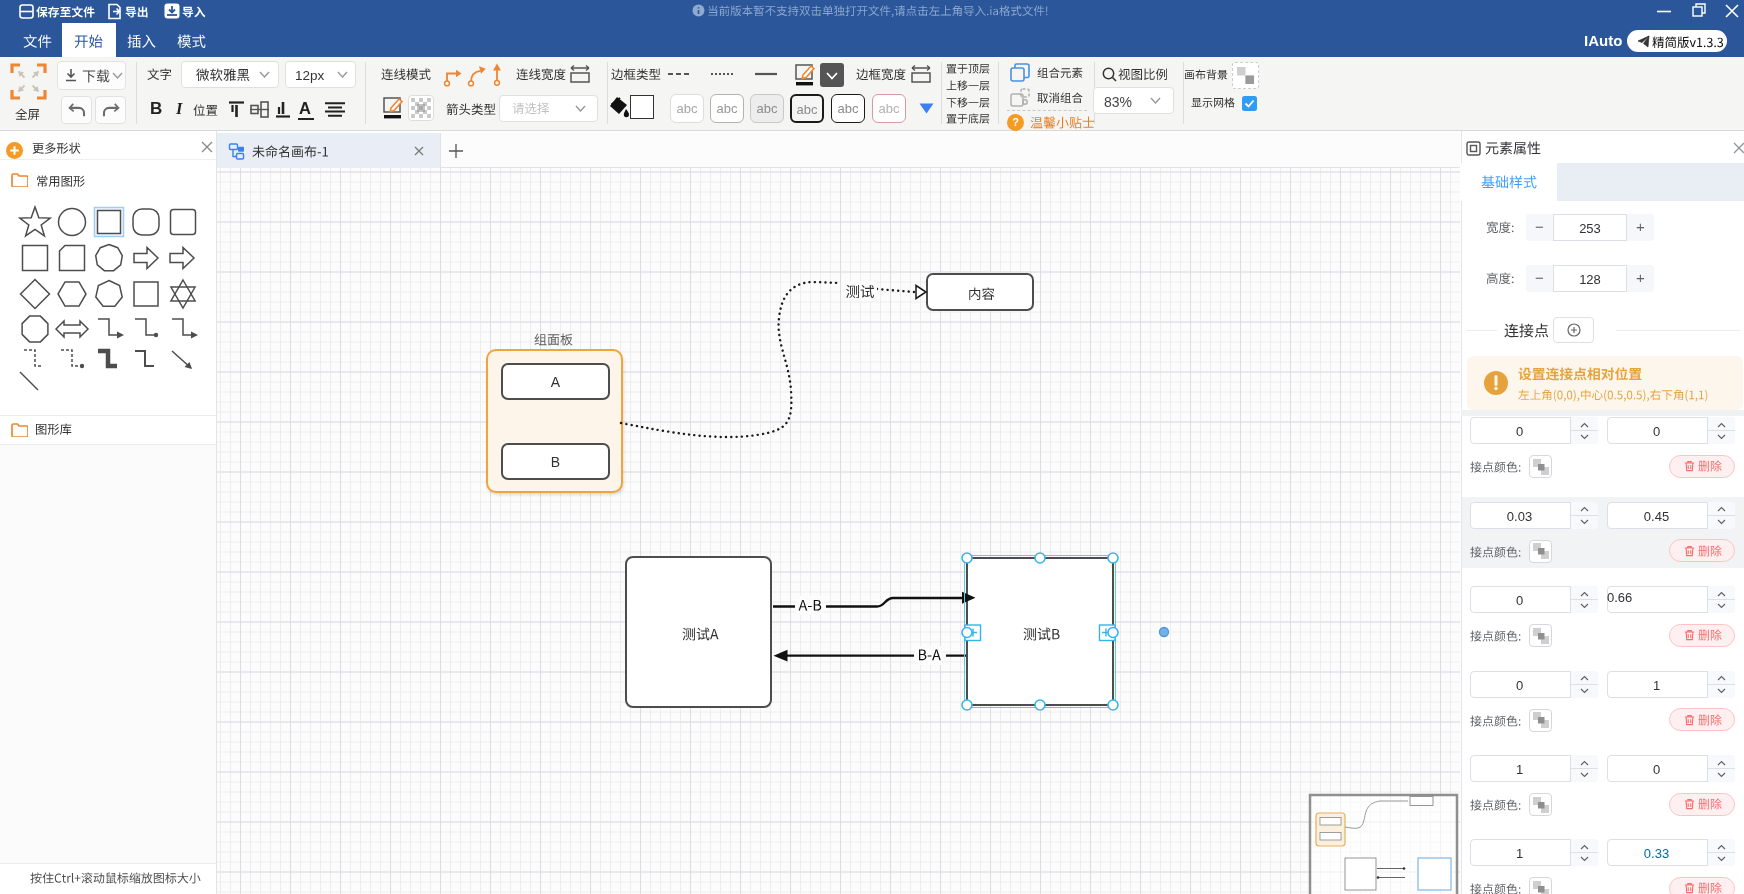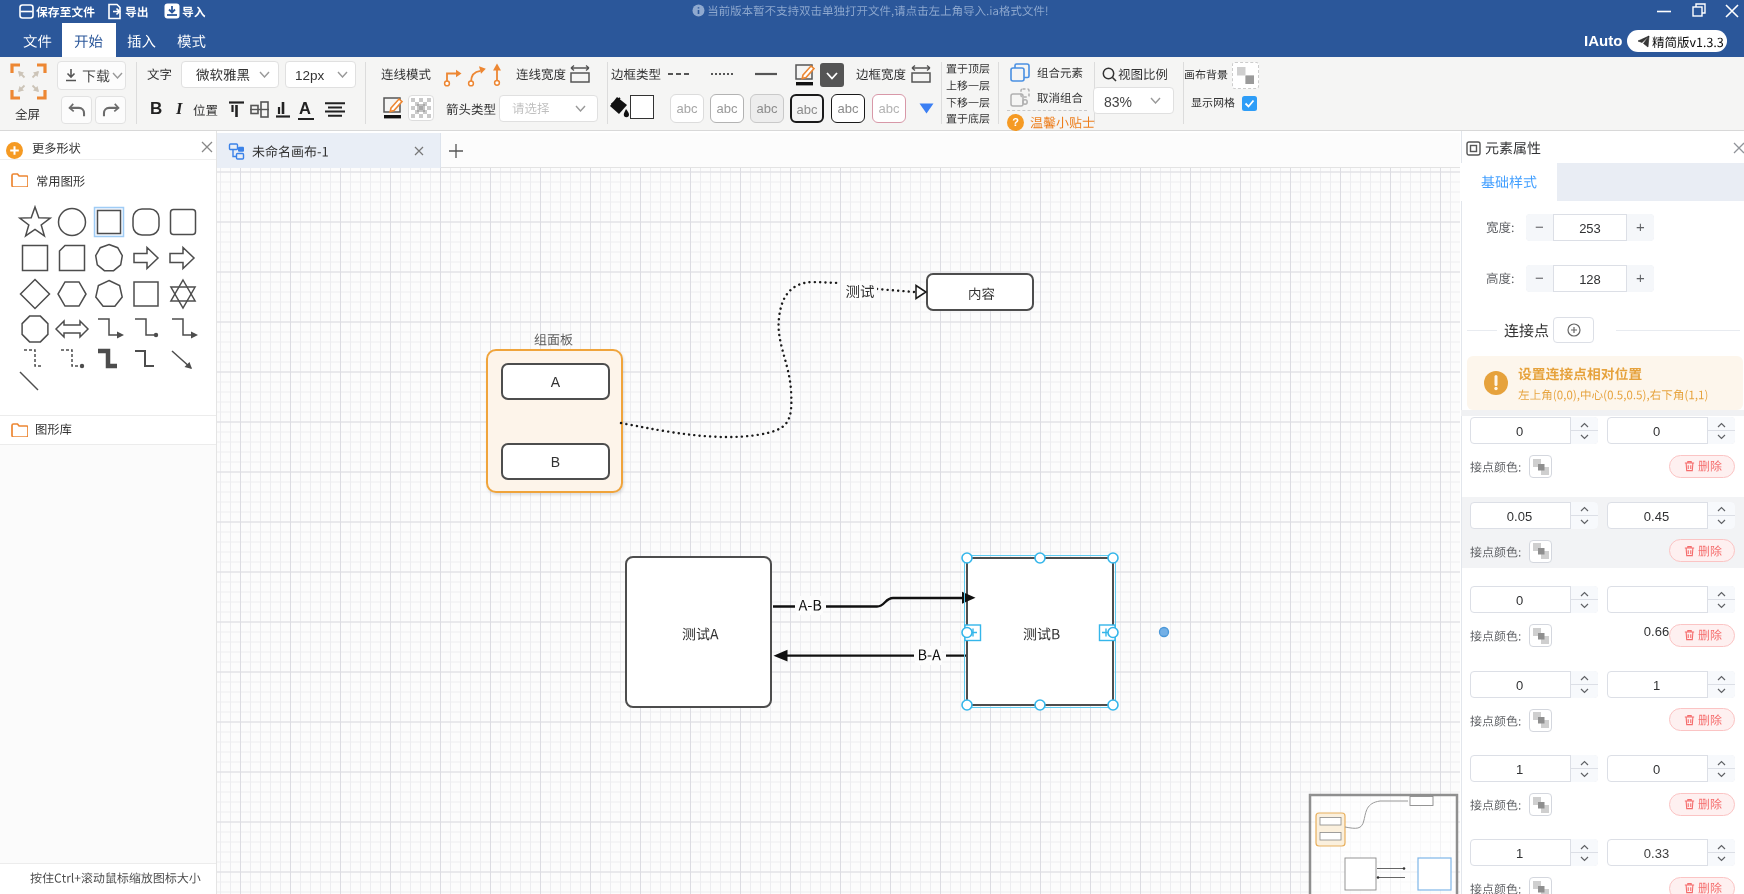--- a/index.html
+++ b/index.html
@@ -674,21 +674,21 @@
     </div>
     <div class="abs" style="left:1470px;top:501.5px;width:128px;height:27px;background:#fff;border:1px solid #dcdfe6;border-radius:4px"></div>
     <div class="abs" style="left:1570px;top:501.5px;width:28px;height:27px;border-left:1px solid #dcdfe6;background:#f7f9fc;border-radius:0 4px 4px 0"></div>
     <div class="abs" style="left:1570px;top:514.5px;width:28px;height:1px;background:#dcdfe6"></div>
     <svg class="abs" style="left:1579.5px;top:506.0px" width="9" height="6" viewBox="0 0 9 6">
       <path d="M1 5l3.5-3.5L8 5" stroke="#606266" stroke-width="1.2" fill="none"></path>
     </svg>
     <svg class="abs" style="left:1579.5px;top:518.5px" width="9" height="6" viewBox="0 0 9 6">
       <path d="M1 1l3.5 3.5L8 1" stroke="#606266" stroke-width="1.2" fill="none"></path>
     </svg>
-    <div style="position:absolute;left:1470px;top:508.5px;width:99px;font:400 13px 'Liberation Sans',sans-serif;line-height:15.3px;color:#303133;text-align:center;letter-spacing:0">0.05</div>
+    <div style="position:absolute;left:1470px;top:508.5px;width:99px;font:400 13px 'Liberation Sans',sans-serif;line-height:15.3px;color:#303133;text-align:center;letter-spacing:0">0.03</div>
     <div class="abs" style="left:1607px;top:501.5px;width:128px;height:27px;background:#fff;border:1px solid #dcdfe6;border-radius:4px"></div>
     <div class="abs" style="left:1707px;top:501.5px;width:28px;height:27px;border-left:1px solid #dcdfe6;background:#f7f9fc;border-radius:0 4px 4px 0"></div>
     <div class="abs" style="left:1707px;top:514.5px;width:28px;height:1px;background:#dcdfe6"></div>
     <svg class="abs" style="left:1716.5px;top:506.0px" width="9" height="6" viewBox="0 0 9 6">
       <path d="M1 5l3.5-3.5L8 5" stroke="#606266" stroke-width="1.2" fill="none"></path>
     </svg>
     <svg class="abs" style="left:1716.5px;top:518.5px" width="9" height="6" viewBox="0 0 9 6">
       <path d="M1 1l3.5 3.5L8 1" stroke="#606266" stroke-width="1.2" fill="none"></path>
     </svg>
     <div style="position:absolute;left:1607px;top:508.5px;width:99px;font:400 13px 'Liberation Sans',sans-serif;line-height:15.3px;color:#303133;text-align:center;letter-spacing:0">0.45</div>
@@ -730,21 +730,21 @@
     <div style="position:absolute;left:1470px;top:593px;width:99px;font:400 13px 'Liberation Sans',sans-serif;line-height:15.3px;color:#303133;text-align:center;letter-spacing:0">0</div>
     <div class="abs" style="left:1607px;top:586px;width:128px;height:27px;background:#fff;border:1px solid #dcdfe6;border-radius:4px"></div>
     <div class="abs" style="left:1707px;top:586px;width:28px;height:27px;border-left:1px solid #dcdfe6;background:#f7f9fc;border-radius:0 4px 4px 0"></div>
     <div class="abs" style="left:1707px;top:599px;width:28px;height:1px;background:#dcdfe6"></div>
     <svg class="abs" style="left:1716.5px;top:590.5px" width="9" height="6" viewBox="0 0 9 6">
       <path d="M1 5l3.5-3.5L8 5" stroke="#606266" stroke-width="1.2" fill="none"></path>
     </svg>
     <svg class="abs" style="left:1716.5px;top:603px" width="9" height="6" viewBox="0 0 9 6">
       <path d="M1 1l3.5 3.5L8 1" stroke="#606266" stroke-width="1.2" fill="none"></path>
     </svg>
-    <div style="position:absolute;left:1607px;top:624px;width:99px;font:400 13px 'Liberation Sans',sans-serif;line-height:15.3px;color:#303133;text-align:center;letter-spacing:0">0.66</div>
+    <div style="position:absolute;left:1607px;top:590px;width:99px;font:400 13px 'Liberation Sans',sans-serif;line-height:15.3px;color:#303133;text-align:left;letter-spacing:0">0.66</div>
     <div style="position:absolute;left:1470px;top:630.4px">
       <svg width="51.8" height="12.7" viewBox="0 -10.56 51.8 12.7" style="display:block">
         <path fill="#606266" d="M5.5 -7.6C5.8 -7.1 6.2 -6.5 6.3 -6L7.1 -6.4C6.9 -6.8 6.5 -7.4 6.2 -7.9ZM1.9 -10.1V-7.7H0.5V-6.8H1.9V-4.2C1.3 -4 0.8 -3.8 0.3 -3.7L0.6 -2.8L1.9 -3.3V-0.1C1.9 0 1.9 0.1 1.7 0.1C1.6 0.1 1.2 0.1 0.7 0.1C0.8 0.3 0.9 0.7 0.9 0.9C1.6 0.9 2.1 0.9 2.4 0.8C2.6 0.6 2.8 0.4 2.8 -0.1V-3.5L3.9 -3.9L3.8 -4.8L2.8 -4.4V-6.8H4V-7.7H2.8V-10.1ZM6.8 -9.9C7 -9.5 7.2 -9.2 7.4 -8.8H4.6V-8H11.1V-8.8H8.3C8.1 -9.2 7.9 -9.6 7.6 -10ZM9.2 -7.9C9 -7.3 8.6 -6.5 8.2 -6H4.2V-5.2H11.4V-6H9.1C9.4 -6.5 9.8 -7.1 10.1 -7.6ZM9.2 -3.1C8.9 -2.4 8.6 -1.8 8.1 -1.3C7.4 -1.6 6.7 -1.8 6 -2C6.3 -2.4 6.5 -2.7 6.8 -3.1ZM4.8 -1.6C5.6 -1.4 6.4 -1.1 7.3 -0.7C6.4 -0.3 5.3 0 3.8 0.2C4 0.3 4.1 0.7 4.2 0.9C6 0.7 7.2 0.3 8.2 -0.3C9.2 0.1 10 0.6 10.6 1L11.2 0.3C10.6 -0.1 9.8 -0.5 8.9 -0.9C9.5 -1.5 9.8 -2.2 10.1 -3.1H11.6V-3.9H7.2C7.4 -4.3 7.6 -4.7 7.8 -5L6.9 -5.2C6.7 -4.8 6.5 -4.3 6.3 -3.9H4V-3.1H5.8C5.5 -2.6 5.1 -2.1 4.8 -1.6ZM14.8 -5.6H21.1V-3.4H14.8ZM16.1 -1.5C16.2 -0.8 16.3 0.3 16.3 0.9L17.2 0.7C17.2 0.2 17.1 -0.8 16.9 -1.6ZM18.6 -1.5C18.9 -0.8 19.3 0.2 19.4 0.8L20.3 0.6C20.1 0 19.8 -1 19.4 -1.7ZM21 -1.6C21.6 -0.9 22.3 0.2 22.6 0.9L23.4 0.5C23.1 -0.2 22.4 -1.2 21.8 -1.9ZM14.1 -1.9C13.8 -1 13.1 0 12.5 0.6L13.3 0.9C14 0.3 14.6 -0.7 15 -1.6ZM14 -6.4V-2.6H22V-6.4H18.4V-8H22.9V-8.8H18.4V-10.1H17.5V-6.4ZM32.4 -6.1C32.4 -1.8 32.2 -0.4 29.2 0.4C29.3 0.5 29.5 0.8 29.6 1C32.8 0.1 33.1 -1.5 33.1 -6.1ZM28.8 -5.5C28.1 -4.9 26.9 -4.4 25.9 -4.1C26.1 -3.9 26.3 -3.6 26.5 -3.5C27.5 -3.8 28.8 -4.5 29.5 -5.2ZM29.2 -2.2C28.5 -1.2 27 -0.4 25.6 0C25.8 0.2 26 0.5 26.1 0.7C27.7 0.1 29.1 -0.8 30 -1.9ZM32.9 -0.9C33.7 -0.4 34.6 0.4 35 1L35.5 0.4C35.1 -0.1 34.1 -0.9 33.4 -1.4ZM30.4 -7.3V-1.6H31.2V-6.6H34.2V-1.7H35V-7.3H32.7C32.9 -7.7 33 -8.2 33.2 -8.6H35.4V-9.3H30.2V-8.6H32.4C32.3 -8.2 32.1 -7.7 32 -7.3ZM26.7 -9.9C26.9 -9.6 27 -9.2 27.2 -8.9H24.8V-8.1H30V-8.9H28C27.9 -9.2 27.7 -9.7 27.5 -10.1ZM29 -3.9C28.3 -3.2 27 -2.5 25.8 -2.1C25.9 -2.7 25.9 -3.3 25.9 -3.9V-5.7H29.9V-6.4H28.7C28.9 -6.8 29.2 -7.4 29.4 -7.8L28.7 -8C28.5 -7.6 28.2 -6.9 27.9 -6.4H26.3L27 -6.6C26.9 -7 26.6 -7.6 26.3 -8.1L25.6 -7.8C25.9 -7.4 26.1 -6.8 26.2 -6.4H25.1V-3.9C25.1 -2.6 25 -0.8 24.4 0.5C24.6 0.6 24.9 0.8 25.1 1C25.5 0.1 25.7 -1 25.8 -2C26 -1.9 26.2 -1.6 26.3 -1.4C27.6 -1.9 28.9 -2.7 29.7 -3.6ZM41.7 -5.9V-3.8H38.9V-5.9ZM42.6 -5.9H45.4V-3.8H42.6ZM43.2 -8.2C42.8 -7.7 42.4 -7.2 41.9 -6.8H38.7C39.2 -7.2 39.6 -7.7 40 -8.2ZM40.2 -10.1C39.4 -8.5 37.9 -7 36.5 -6.1C36.6 -5.9 36.9 -5.5 37 -5.3C37.3 -5.5 37.7 -5.8 38 -6.1V-1C38 0.4 38.6 0.8 40.5 0.8C41 0.8 44.7 0.8 45.2 0.8C47 0.8 47.3 0.2 47.6 -1.7C47.3 -1.7 46.9 -1.8 46.7 -2C46.5 -0.4 46.4 -0.1 45.2 -0.1C44.4 -0.1 41.1 -0.1 40.5 -0.1C39.2 -0.1 38.9 -0.2 38.9 -1V-3H45.4V-2.4H46.3V-6.8H43C43.6 -7.3 44.1 -8 44.5 -8.7L44 -9.1L43.8 -9H40.6C40.8 -9.3 40.9 -9.6 41.1 -9.8ZM49.7 -4.7C50.1 -4.7 50.5 -5 50.5 -5.5C50.5 -6 50.1 -6.4 49.7 -6.4C49.2 -6.4 48.9 -6 48.9 -5.5C48.9 -5 49.2 -4.7 49.7 -4.7ZM49.7 0.2C50.1 0.2 50.5 -0.2 50.5 -0.7C50.5 -1.2 50.1 -1.5 49.7 -1.5C49.2 -1.5 48.9 -1.2 48.9 -0.7C48.9 -0.2 49.2 0.2 49.7 0.2Z"></path>
       </svg>
     </div>
     <div class="abs" style="left:1529px;top:624px;width:23px;height:23px;background:#fff;border:1px solid #d4d7de;border-radius:4px"></div>
     <svg class="abs" style="left:1532.5px;top:627.5px" width="16" height="16" viewBox="0 0 16 16">
       <rect width="16" height="16" fill="#fff"></rect>
       <g fill="#cfcfcf">
         <rect width="8" height="8"></rect>
@@ -868,21 +868,21 @@
     <div style="position:absolute;left:1470px;top:846px;width:99px;font:400 13px 'Liberation Sans',sans-serif;line-height:15.3px;color:#303133;text-align:center;letter-spacing:0">1</div>
     <div class="abs" style="left:1607px;top:839px;width:128px;height:27px;background:#fff;border:1px solid #dcdfe6;border-radius:4px"></div>
     <div class="abs" style="left:1707px;top:839px;width:28px;height:27px;border-left:1px solid #dcdfe6;background:#f7f9fc;border-radius:0 4px 4px 0"></div>
     <div class="abs" style="left:1707px;top:852px;width:28px;height:1px;background:#dcdfe6"></div>
     <svg class="abs" style="left:1716.5px;top:843.5px" width="9" height="6" viewBox="0 0 9 6">
       <path d="M1 5l3.5-3.5L8 5" stroke="#606266" stroke-width="1.2" fill="none"></path>
     </svg>
     <svg class="abs" style="left:1716.5px;top:856px" width="9" height="6" viewBox="0 0 9 6">
       <path d="M1 1l3.5 3.5L8 1" stroke="#606266" stroke-width="1.2" fill="none"></path>
     </svg>
-    <div style="position:absolute;left:1607px;top:846px;width:99px;font:400 13px 'Liberation Sans',sans-serif;line-height:15.3px;color:#404040;text-align:center;letter-spacing:0">0.33</div>
+    <div style="position:absolute;left:1607px;top:846px;width:99px;font:400 13px 'Liberation Sans',sans-serif;line-height:15.3px;color:#0369a1;text-align:center;letter-spacing:0">0.33</div>
     <div style="position:absolute;left:1470px;top:883.4px">
       <svg width="51.8" height="12.7" viewBox="0 -10.56 51.8 12.7" style="display:block">
         <path fill="#606266" d="M5.5 -7.6C5.8 -7.1 6.2 -6.5 6.3 -6L7.1 -6.4C6.9 -6.8 6.5 -7.4 6.2 -7.9ZM1.9 -10.1V-7.7H0.5V-6.8H1.9V-4.2C1.3 -4 0.8 -3.8 0.3 -3.7L0.6 -2.8L1.9 -3.3V-0.1C1.9 0 1.9 0.1 1.7 0.1C1.6 0.1 1.2 0.1 0.7 0.1C0.8 0.3 0.9 0.7 0.9 0.9C1.6 0.9 2.1 0.9 2.4 0.8C2.6 0.6 2.8 0.4 2.8 -0.1V-3.5L3.9 -3.9L3.8 -4.8L2.8 -4.4V-6.8H4V-7.7H2.8V-10.1ZM6.8 -9.9C7 -9.5 7.2 -9.2 7.4 -8.8H4.6V-8H11.1V-8.8H8.3C8.1 -9.2 7.9 -9.6 7.6 -10ZM9.2 -7.9C9 -7.3 8.6 -6.5 8.2 -6H4.2V-5.2H11.4V-6H9.1C9.4 -6.5 9.8 -7.1 10.1 -7.6ZM9.2 -3.1C8.9 -2.4 8.6 -1.8 8.1 -1.3C7.4 -1.6 6.7 -1.8 6 -2C6.3 -2.4 6.5 -2.7 6.8 -3.1ZM4.8 -1.6C5.6 -1.4 6.4 -1.1 7.3 -0.7C6.4 -0.3 5.3 0 3.8 0.2C4 0.3 4.1 0.7 4.2 0.9C6 0.7 7.2 0.3 8.2 -0.3C9.2 0.1 10 0.6 10.6 1L11.2 0.3C10.6 -0.1 9.8 -0.5 8.9 -0.9C9.5 -1.5 9.8 -2.2 10.1 -3.1H11.6V-3.9H7.2C7.4 -4.3 7.6 -4.7 7.8 -5L6.9 -5.2C6.7 -4.8 6.5 -4.3 6.3 -3.9H4V-3.1H5.8C5.5 -2.6 5.1 -2.1 4.8 -1.6ZM14.8 -5.6H21.1V-3.4H14.8ZM16.1 -1.5C16.2 -0.8 16.3 0.3 16.3 0.9L17.2 0.7C17.2 0.2 17.1 -0.8 16.9 -1.6ZM18.6 -1.5C18.9 -0.8 19.3 0.2 19.4 0.8L20.3 0.6C20.1 0 19.8 -1 19.4 -1.7ZM21 -1.6C21.6 -0.9 22.3 0.2 22.6 0.9L23.4 0.5C23.1 -0.2 22.4 -1.2 21.8 -1.9ZM14.1 -1.9C13.8 -1 13.1 0 12.5 0.6L13.3 0.9C14 0.3 14.6 -0.7 15 -1.6ZM14 -6.4V-2.6H22V-6.4H18.4V-8H22.9V-8.8H18.4V-10.1H17.5V-6.4ZM32.4 -6.1C32.4 -1.8 32.2 -0.4 29.2 0.4C29.3 0.5 29.5 0.8 29.6 1C32.8 0.1 33.1 -1.5 33.1 -6.1ZM28.8 -5.5C28.1 -4.9 26.9 -4.4 25.9 -4.1C26.1 -3.9 26.3 -3.6 26.5 -3.5C27.5 -3.8 28.8 -4.5 29.5 -5.2ZM29.2 -2.2C28.5 -1.2 27 -0.4 25.6 0C25.8 0.2 26 0.5 26.1 0.7C27.7 0.1 29.1 -0.8 30 -1.9ZM32.9 -0.9C33.7 -0.4 34.6 0.4 35 1L35.5 0.4C35.1 -0.1 34.1 -0.9 33.4 -1.4ZM30.4 -7.3V-1.6H31.2V-6.6H34.2V-1.7H35V-7.3H32.7C32.9 -7.7 33 -8.2 33.2 -8.6H35.4V-9.3H30.2V-8.6H32.4C32.3 -8.2 32.1 -7.7 32 -7.3ZM26.7 -9.9C26.9 -9.6 27 -9.2 27.2 -8.9H24.8V-8.1H30V-8.9H28C27.9 -9.2 27.7 -9.7 27.5 -10.1ZM29 -3.9C28.3 -3.2 27 -2.5 25.8 -2.1C25.9 -2.7 25.9 -3.3 25.9 -3.9V-5.7H29.9V-6.4H28.7C28.9 -6.8 29.2 -7.4 29.4 -7.8L28.7 -8C28.5 -7.6 28.2 -6.9 27.9 -6.4H26.3L27 -6.6C26.9 -7 26.6 -7.6 26.3 -8.1L25.6 -7.8C25.9 -7.4 26.1 -6.8 26.2 -6.4H25.1V-3.9C25.1 -2.6 25 -0.8 24.4 0.5C24.6 0.6 24.9 0.8 25.1 1C25.5 0.1 25.7 -1 25.8 -2C26 -1.9 26.2 -1.6 26.3 -1.4C27.6 -1.9 28.9 -2.7 29.7 -3.6ZM41.7 -5.9V-3.8H38.9V-5.9ZM42.6 -5.9H45.4V-3.8H42.6ZM43.2 -8.2C42.8 -7.7 42.4 -7.2 41.9 -6.8H38.7C39.2 -7.2 39.6 -7.7 40 -8.2ZM40.2 -10.1C39.4 -8.5 37.9 -7 36.5 -6.1C36.6 -5.9 36.9 -5.5 37 -5.3C37.3 -5.5 37.7 -5.8 38 -6.1V-1C38 0.4 38.6 0.8 40.5 0.8C41 0.8 44.7 0.8 45.2 0.8C47 0.8 47.3 0.2 47.6 -1.7C47.3 -1.7 46.9 -1.8 46.7 -2C46.5 -0.4 46.4 -0.1 45.2 -0.1C44.4 -0.1 41.1 -0.1 40.5 -0.1C39.2 -0.1 38.9 -0.2 38.9 -1V-3H45.4V-2.4H46.3V-6.8H43C43.6 -7.3 44.1 -8 44.5 -8.7L44 -9.1L43.8 -9H40.6C40.8 -9.3 40.9 -9.6 41.1 -9.8ZM49.7 -4.7C50.1 -4.7 50.5 -5 50.5 -5.5C50.5 -6 50.1 -6.4 49.7 -6.4C49.2 -6.4 48.9 -6 48.9 -5.5C48.9 -5 49.2 -4.7 49.7 -4.7ZM49.7 0.2C50.1 0.2 50.5 -0.2 50.5 -0.7C50.5 -1.2 50.1 -1.5 49.7 -1.5C49.2 -1.5 48.9 -1.2 48.9 -0.7C48.9 -0.2 49.2 0.2 49.7 0.2Z"></path>
       </svg>
     </div>
     <div class="abs" style="left:1529px;top:877px;width:23px;height:23px;background:#fff;border:1px solid #d4d7de;border-radius:4px"></div>
     <svg class="abs" style="left:1532.5px;top:880.5px" width="16" height="16" viewBox="0 0 16 16">
       <rect width="16" height="16" fill="#fff"></rect>
       <g fill="#cfcfcf">
         <rect width="8" height="8"></rect>

